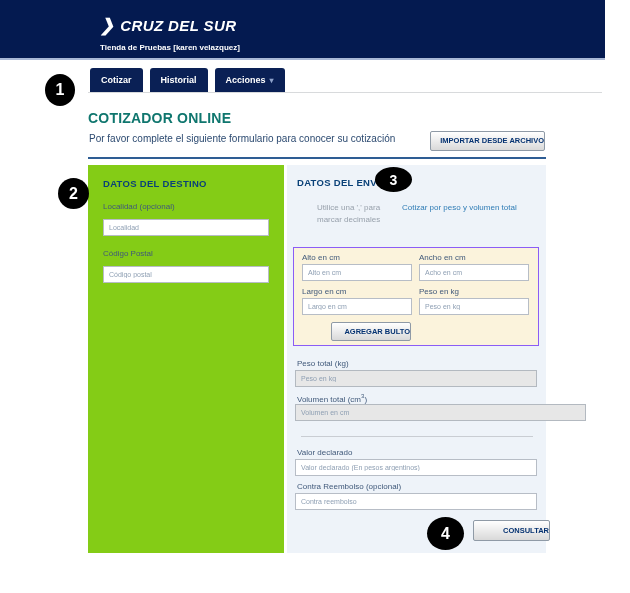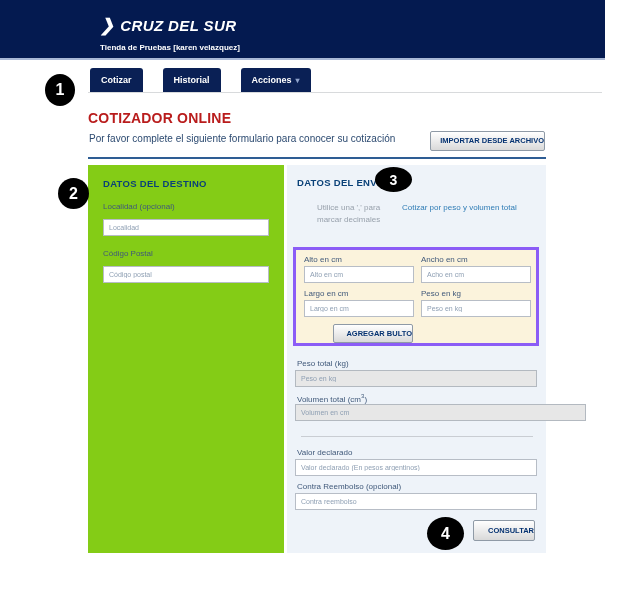--- a/index.html
+++ b/index.html
@@ -10,38 +10,38 @@
   
   .header { position:absolute; left:0; top:0; width:605px; height:60px;
             background:#041a50; border-bottom:2px solid #a9b8d6; }
   .logo-row { position:absolute; left:100px; top:17px; display:flex; align-items:center; color:#fff; }
   .logo-chevron { font-size:17px; font-weight:bold; font-style:italic; margin-right:6px; line-height:1; }
   .logo-text { font-size:15px; font-weight:bold; font-style:italic; letter-spacing:0.4px; }
   .store-name { position:absolute; left:100px; top:43px; font-size:8px; font-weight:bold; color:#ffffff; }
 
   
   .nav { position:absolute; left:88px; top:68px; width:514px; height:25px;
-         border-bottom:1px solid #d8dadc; display:flex; gap:20px; padding-left:2px; }
+         border-bottom:1px solid #d8dadc; display:flex; gap:7px; padding-left:2px; }
   .tab { background:#0a2055; color:#ffffff; font-size:9px; font-weight:bold;
          height:24px; line-height:24px; padding:0 11px; border-radius:3px 3px 0 0;
          cursor:pointer; white-space:nowrap; }
   .tab .caret { color:#8fa3cc; font-size:8px; margin-left:4px; }
 
   
   .badge { position:absolute; background:#000; color:#fff; border-radius:50%;
            display:flex; align-items:center; justify-content:center;
            font-size:16px; font-weight:bold; z-index:20; }
   .badge1 { left:45px;  top:74px;  width:30px; height:32px; }
   .badge2 { left:58px;  top:178px; width:31px; height:31px; }
   .badge3 { left:375px; top:167px; width:37px; height:25px; font-size:14px; }
   .badge4 { left:427px; top:517px; width:37px; height:33px; }
 
   
   .page-title { position:absolute; left:88px; top:110px; font-size:14px; font-weight:bold;
-                color:#b91c1c; letter-spacing:0.2px; }
+                color:#0f766e; letter-spacing:0.2px; }
   .page-subtitle { position:absolute; left:89px; top:133px; font-size:10px; color:#2c4a70; }
   .btn { background:linear-gradient(#ffffff, #d9d9d9); border:1px solid #8f9aa6;
          border-radius:2px; color:#053271; font-weight:bold; text-align:right;
          cursor:pointer; font-family:"Liberation Sans", sans-serif; }
   .import-btn { position:absolute; left:430px; top:131px; width:115px; height:20px;
                 font-size:7.5px; line-height:18px; }
   .blue-rule { position:absolute; left:88px; top:157px; width:458px; border-top:2px solid #2e5d94; }
 
   
   .panel-left { position:absolute; left:88px; top:165px; width:196px; height:388px;
@@ -55,35 +55,35 @@
   .txt::placeholder { color:#8e9fb3; opacity:1; }
   .txt:disabled { background:#e7e7e7; border-color:#b3b9c0; }
 
   
   .envio-title { position:absolute; left:10px; top:12px; }
   .envio-hint { position:absolute; left:30px; top:37px; width:80px; font-size:8px;
                 color:#98a1ac; line-height:1.55; }
   .envio-link { position:absolute; left:115px; top:37px; width:138px; font-size:8px;
                 color:#2f7cb5; cursor:pointer; line-height:1.4; }
   .bulto-box { position:absolute; left:6px; top:82px; width:246px; height:99px;
-               background:#fbf3dc; border:3px solid #8b5cf6; }
+               background:#fbf3dc; border:1px solid #8b5cf6; }
   .bb-label { position:absolute; font-size:8px; color:#40597a; }
   .bb-input { position:absolute; width:110px; }
   .agregar-btn { position:absolute; left:37px; top:74px; width:80px; height:19px;
                  font-size:7.5px; line-height:17px; }
   .fl-peso     { left:10px; top:194px; position:absolute; margin:0; }
   .in-peso     { position:absolute; left:8px;  top:205px; width:242px; }
   .fl-volumen  { left:10px; top:228px; position:absolute; margin:0; }
   .in-volumen  { position:absolute; left:8px;  top:239px; width:291px; }
   .divider     { position:absolute; left:14px; top:271px; width:232px; border-top:1px solid #c9cdd3; }
   .fl-valor    { left:10px; top:283px; position:absolute; margin:0; }
   .in-valor    { position:absolute; left:8px;  top:294px; width:242px; }
   .fl-contra   { left:10px; top:317px; position:absolute; margin:0; }
   .in-contra   { position:absolute; left:8px;  top:328px; width:242px; }
-  .consultar-btn { position:absolute; left:186px; top:355px; width:62px; height:21px;
+  .consultar-btn { position:absolute; left:186px; top:355px; width:77px; height:21px;
                    font-size:7.5px; line-height:19px; }
   sup { font-size:6px; }
 </style>
 </head>
 <body>
 
 <div class="app">
 
   <div class="header">
     <div class="logo-row">

